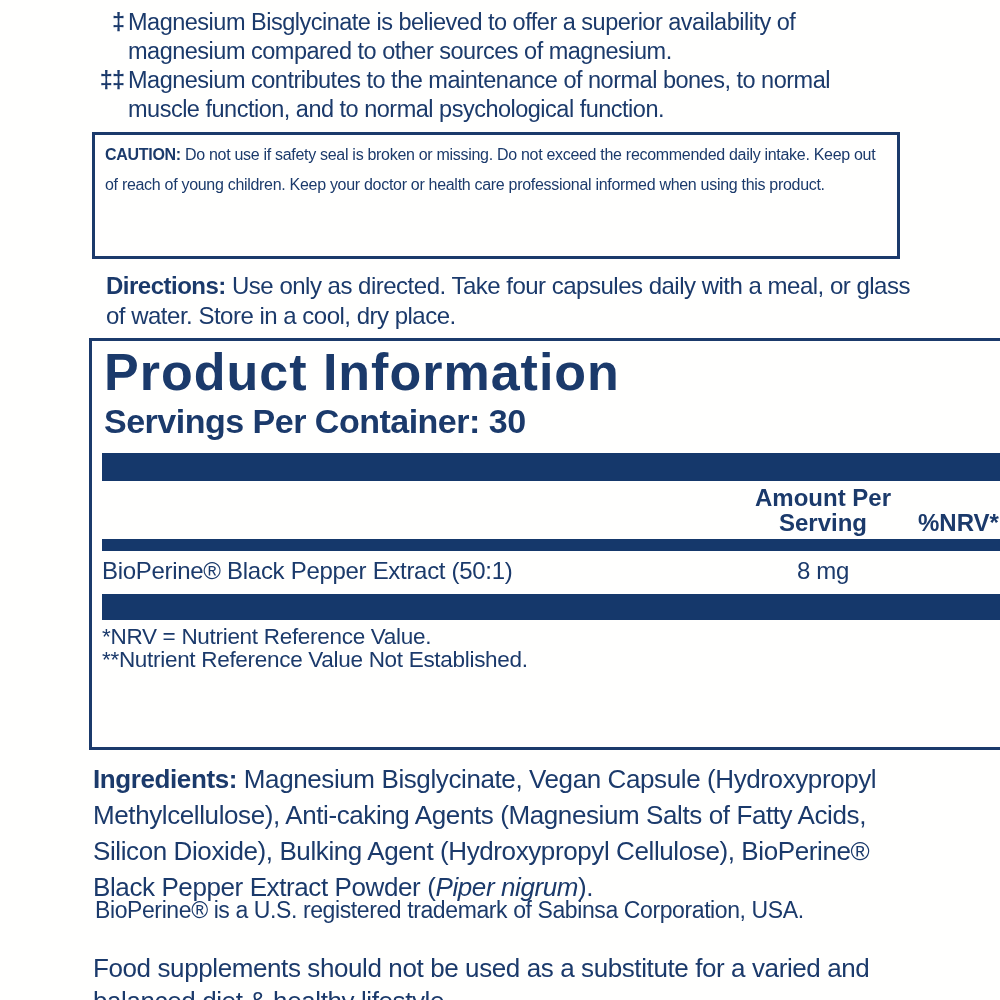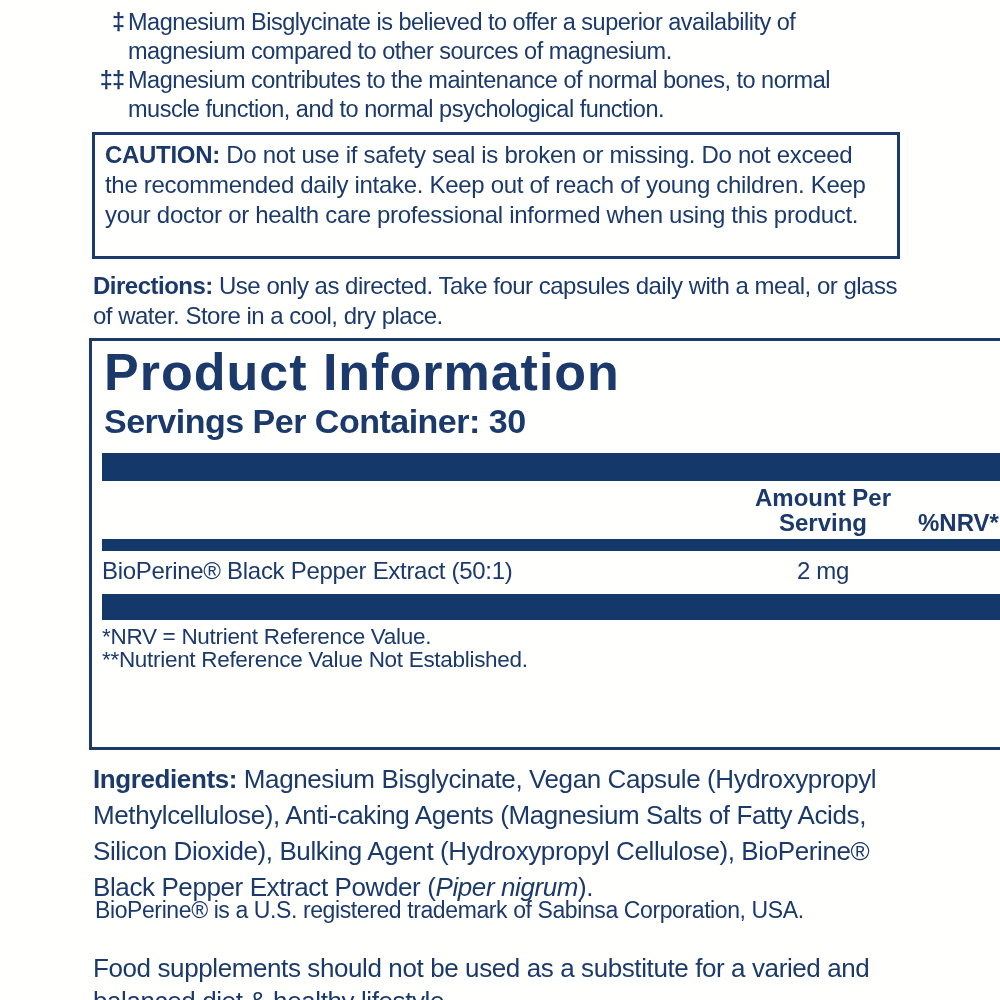--- a/index.html
+++ b/index.html
@@ -24,26 +24,26 @@
     flex:0 0 32px; text-align:right; padding-right:4px;
     font-weight:700; letter-spacing:-1px;
   }
   .fn-text { flex:1; }
 
   
   .caution-box {
     position:absolute; top:132px; left:92px; width:808px; height:127px;
     border:3px solid #1b3a6b;
     padding:5px 10px 0 10px;
-    font-size:24px; line-height:30px; letter-spacing:-0.3px;
+    font-size:16px; line-height:30px; letter-spacing:-0.3px;
   }
 
   
   .directions {
-    position:absolute; top:271px; left:93px; width:816px;
+    position:absolute; top:271px; left:106px; width:816px;
     font-size:24px; line-height:30px; letter-spacing:-0.5px;
   }
 
   
   .product-box {
     position:absolute; top:338px; left:89px; width:946px; height:412px;
     border:3px solid #1b3a6b;
     padding:4px 10px 0 10px;
     overflow:hidden;
   }
@@ -125,21 +125,21 @@
       <div class="nrv-h">%NRV*</div>
     </div>
 
     <div class="rule-thick"></div>
 
 
     <div class="rule-thin"></div>
 
     <div class="trow grid">
       <div>BioPerine® Black Pepper Extract (50:1)</div>
-      <div class="amt">2 mg</div>
+      <div class="amt">8 mg</div>
       <div class="nrv"><span class="nrv-sup">**</span></div>
     </div>
 
     <div class="bar bar-bottom"></div>
 
     <div class="tfoot">
       <div>*NRV = Nutrient Reference Value.</div>
       <div>**Nutrient Reference Value Not Established.</div>
     </div>
   </section>

